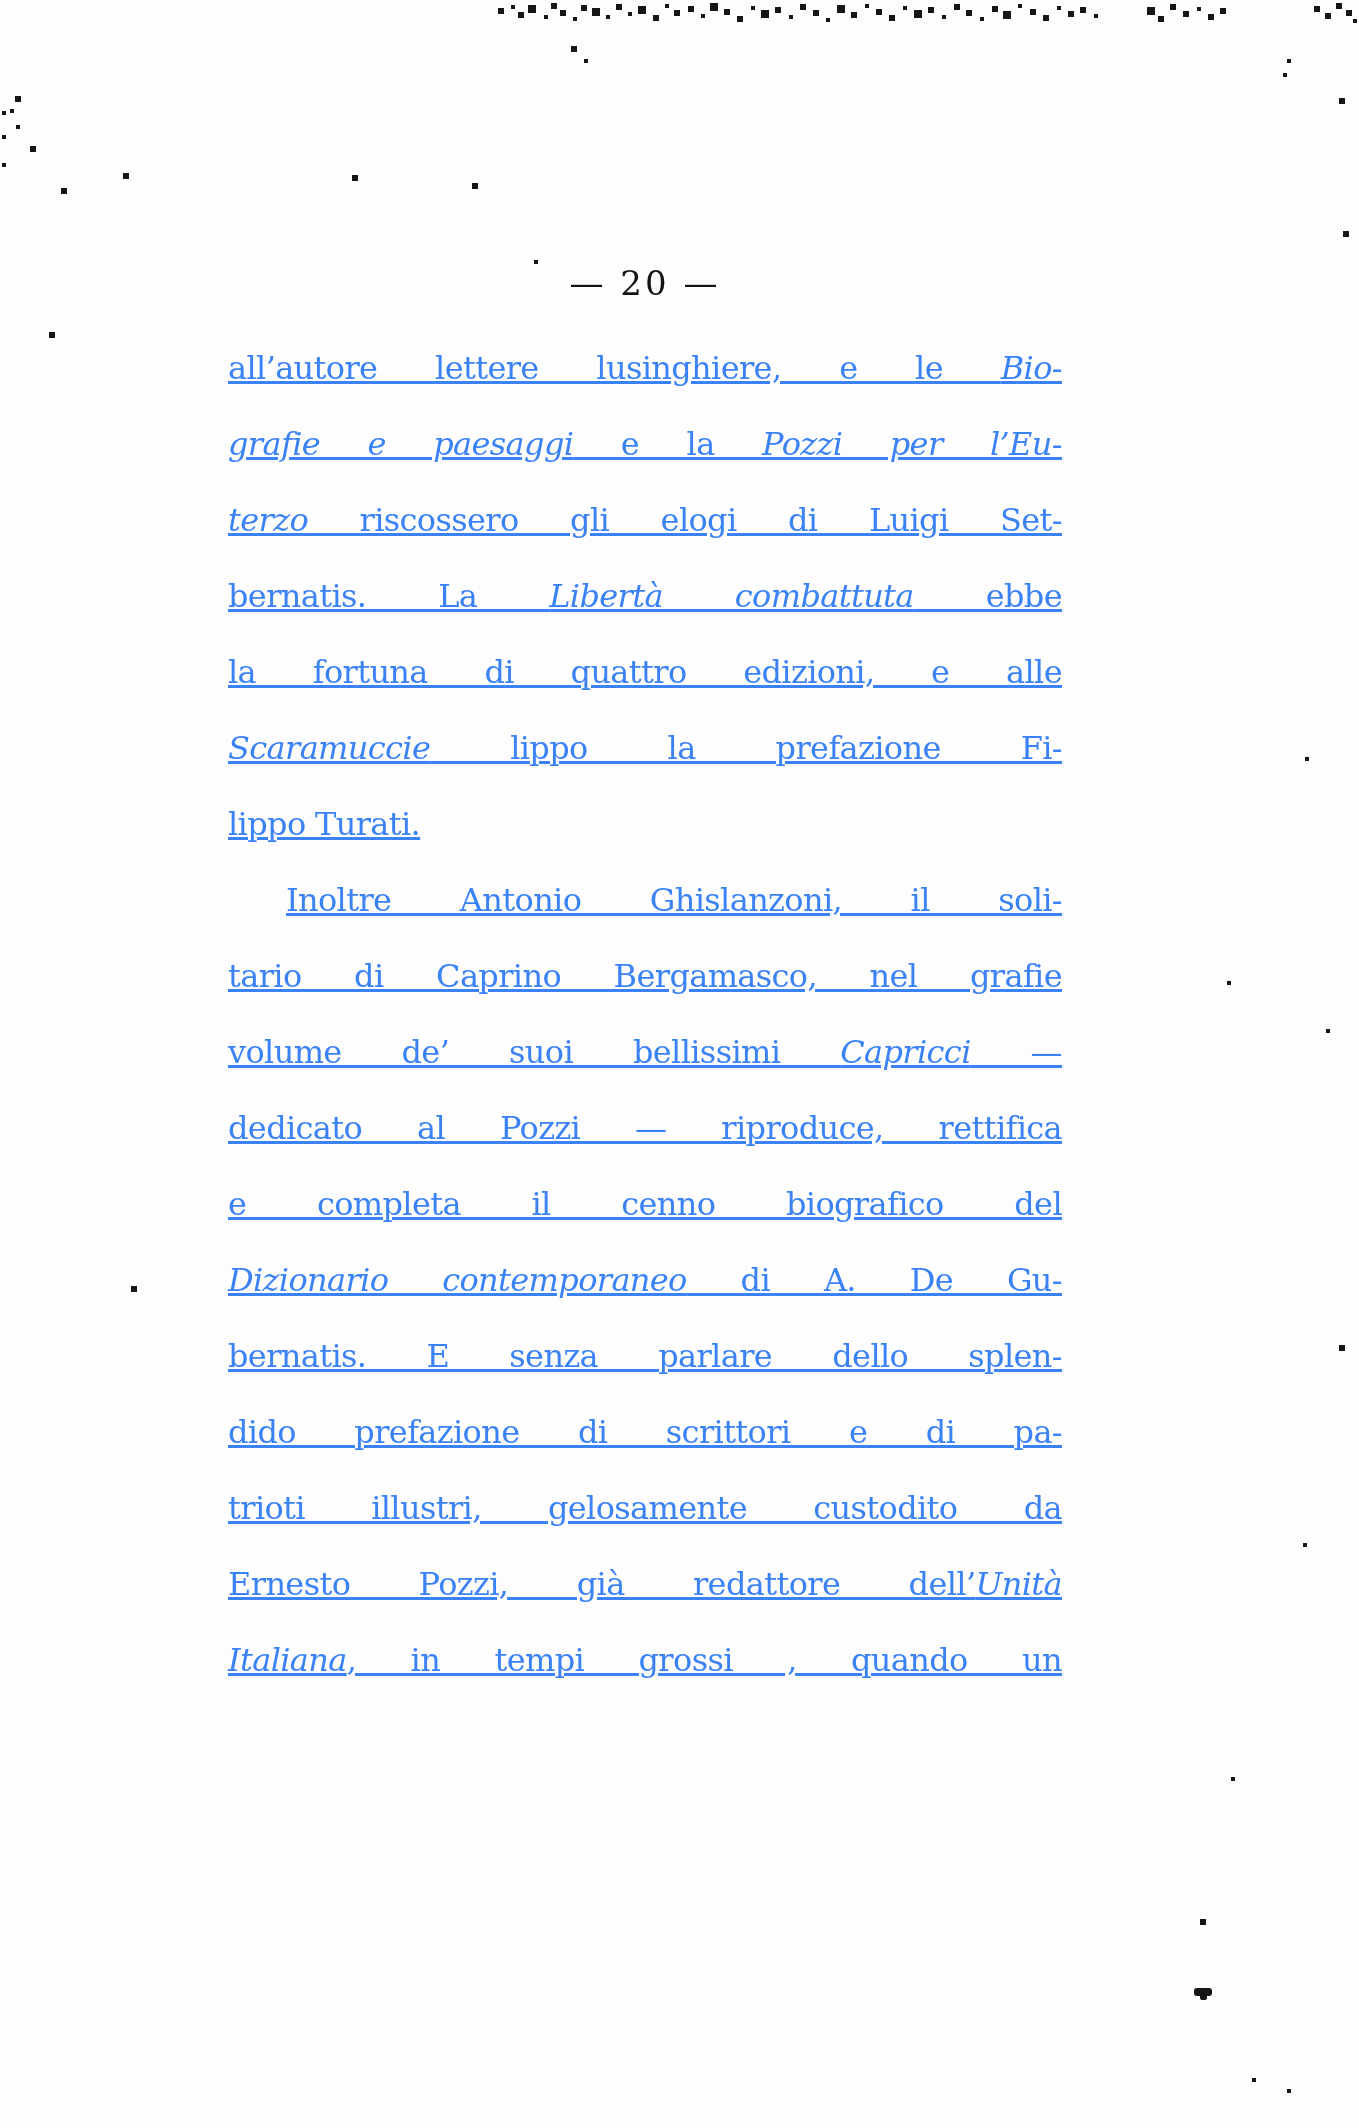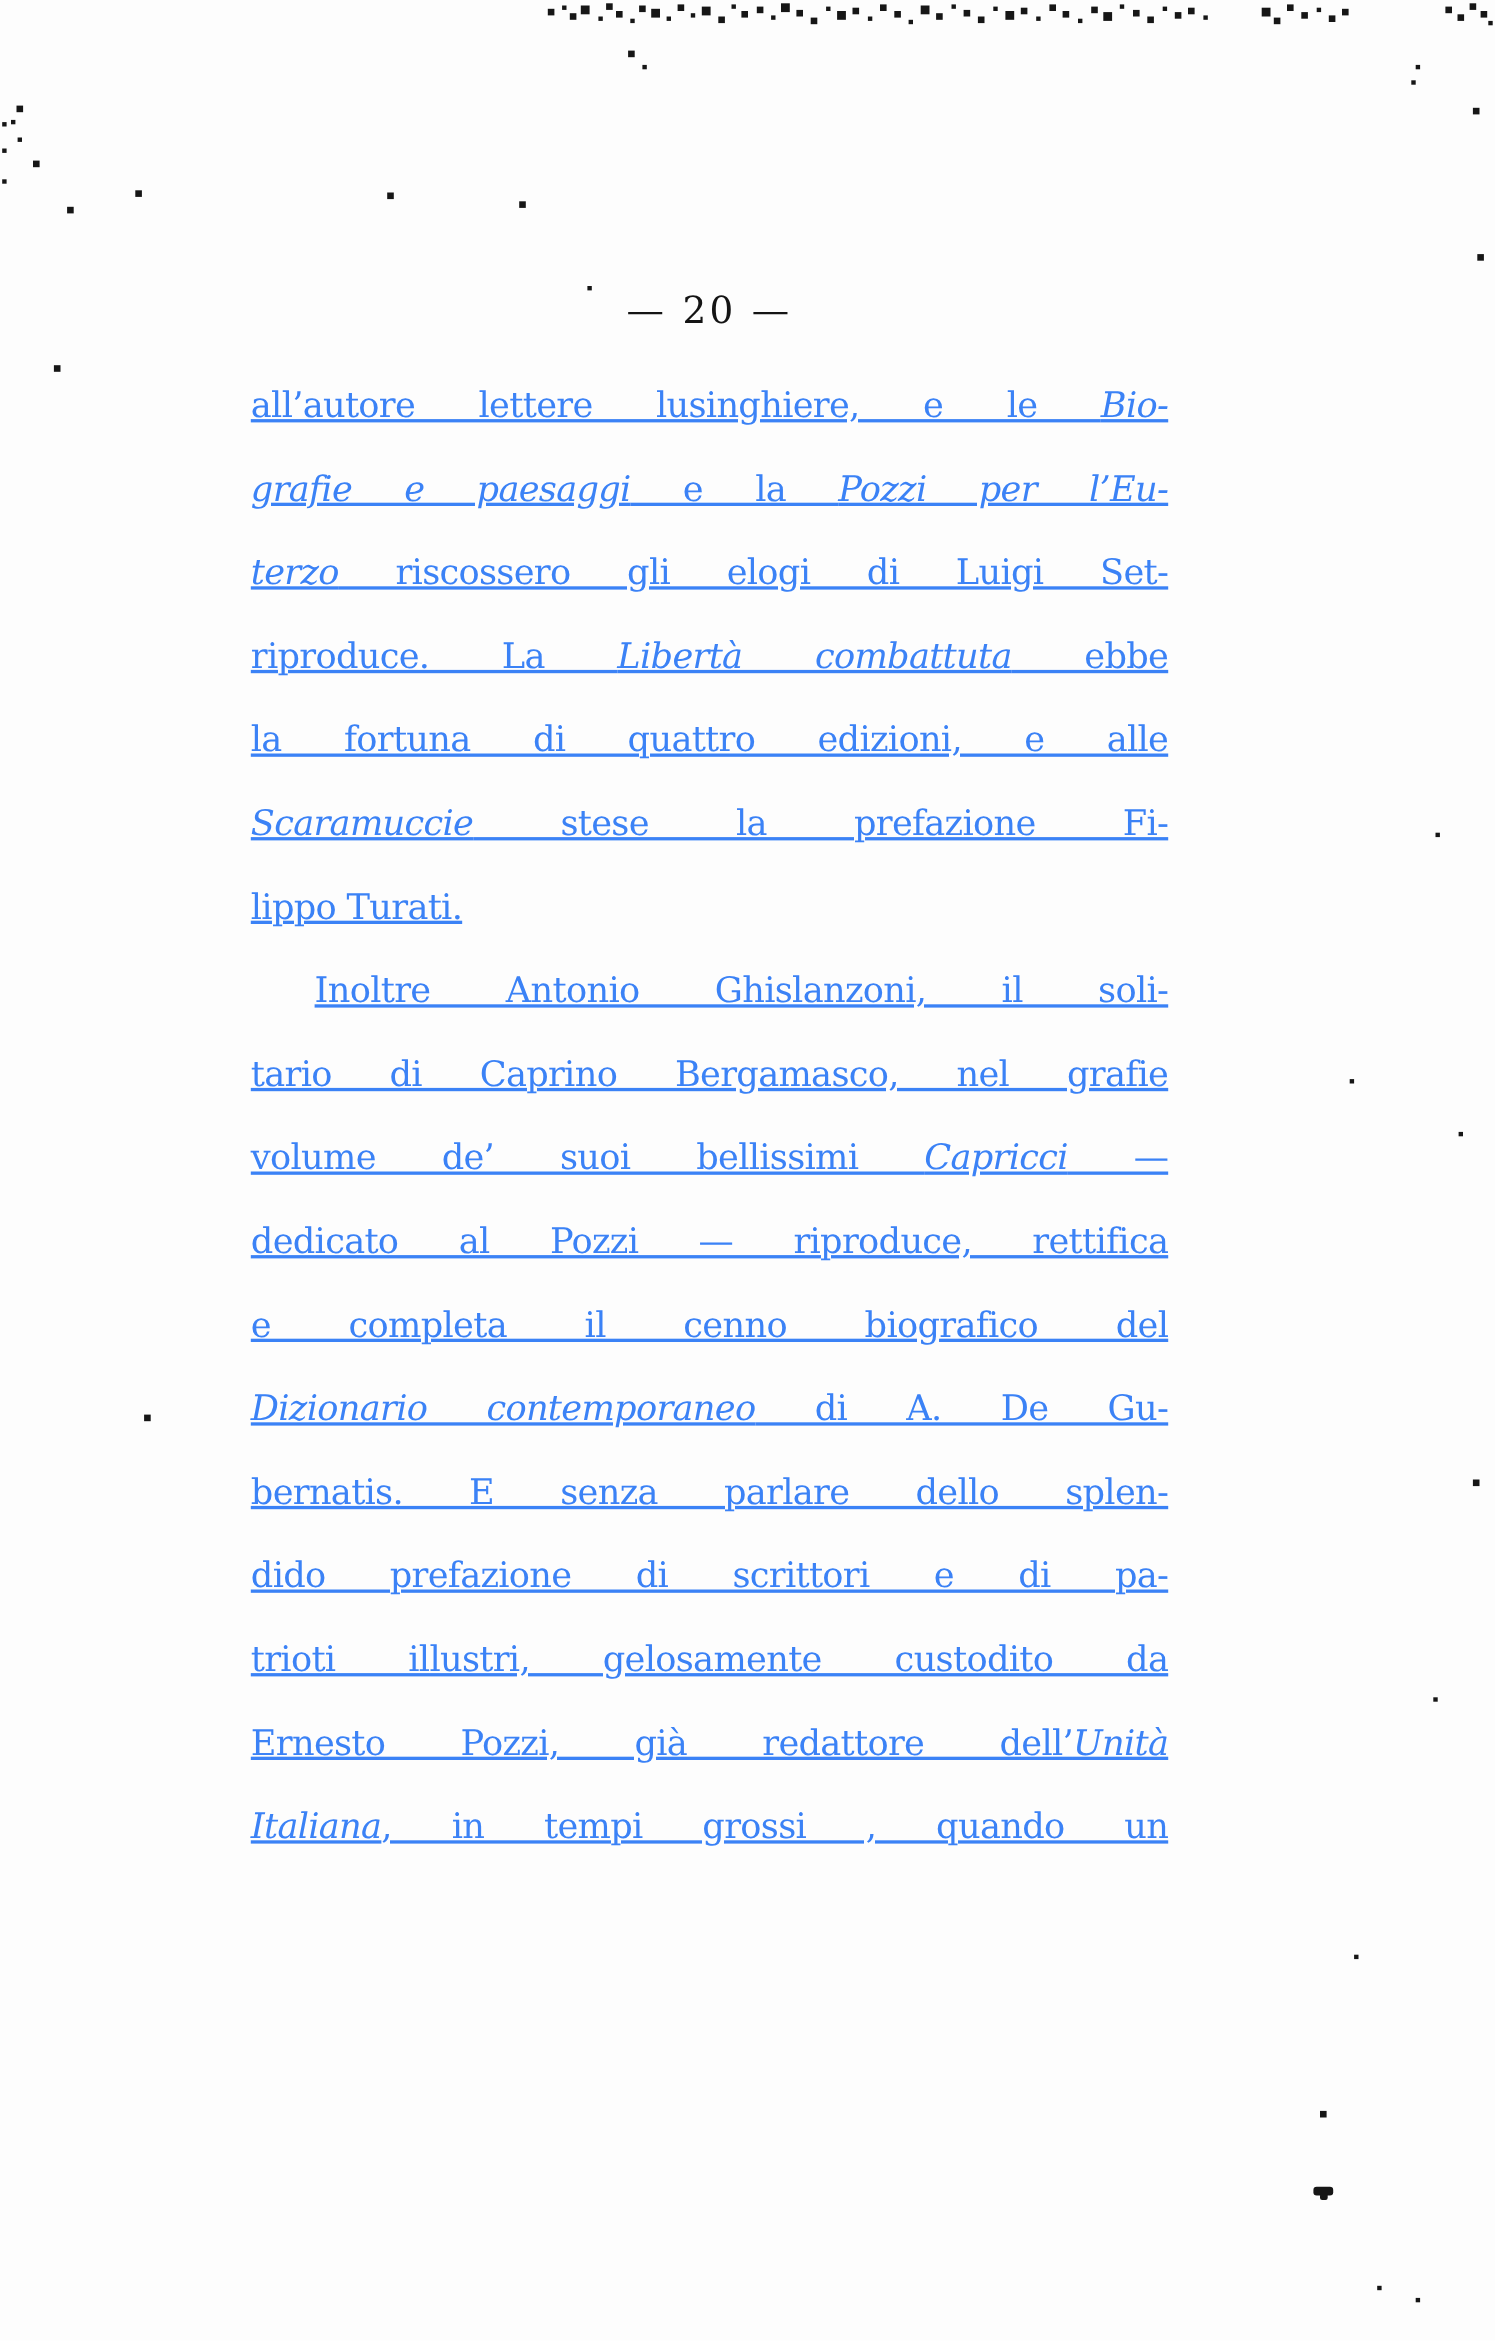--- a/index.html
+++ b/index.html
@@ -132,23 +132,23 @@
   <div class="noise-band"></div>
   <div class="noise-specks"></div>
   <div class="noise-blob"></div>
 
   <div class="page-number">— 20 —</div>
 
   <div class="text-column">
       <div class="text-line"><span class="seg">all’autore lettere lusinghiere, e le </span><span class="seg italic">Bio-</span></div>
       <div class="text-line"><span class="seg italic">grafie e paesaggi</span><span class="seg"> e la </span><span class="seg italic">Pozzi per l’Eu-</span></div>
       <div class="text-line"><span class="seg italic">terzo</span><span class="seg"> riscossero gli elogi di Luigi Set-</span></div>
-      <div class="text-line"><span class="seg">riproduce. La </span><span class="seg italic">Libertà combattuta</span><span class="seg"> ebbe</span></div>
+      <div class="text-line"><span class="seg">bernatis. La </span><span class="seg italic">Libertà combattuta</span><span class="seg"> ebbe</span></div>
       <div class="text-line"><span class="seg">la fortuna di quattro edizioni, e alle</span></div>
-      <div class="text-line"><span class="seg italic">Scaramuccie</span><span class="seg"> stese la prefazione Fi-</span></div>
+      <div class="text-line"><span class="seg italic">Scaramuccie</span><span class="seg"> lippo la prefazione Fi-</span></div>
       <div class="text-line no-justify"><span class="seg">lippo Turati.</span></div>
       <div class="text-line indent"><span class="seg">Inoltre Antonio Ghislanzoni, il soli-</span></div>
       <div class="text-line"><span class="seg">tario di Caprino Bergamasco, nel grafie</span></div>
       <div class="text-line"><span class="seg">volume de’ suoi bellissimi </span><span class="seg italic">Capricci</span><span class="seg"> —</span></div>
       <div class="text-line"><span class="seg">dedicato al Pozzi — riproduce, rettifica</span></div>
       <div class="text-line"><span class="seg">e completa il cenno biografico del</span></div>
       <div class="text-line"><span class="seg italic">Dizionario contemporaneo</span><span class="seg"> di A. De Gu-</span></div>
       <div class="text-line"><span class="seg">bernatis. E senza parlare dello splen-</span></div>
       <div class="text-line"><span class="seg">dido prefazione di scrittori e di pa-</span></div>
       <div class="text-line"><span class="seg">trioti illustri, gelosamente custodito da</span></div>

